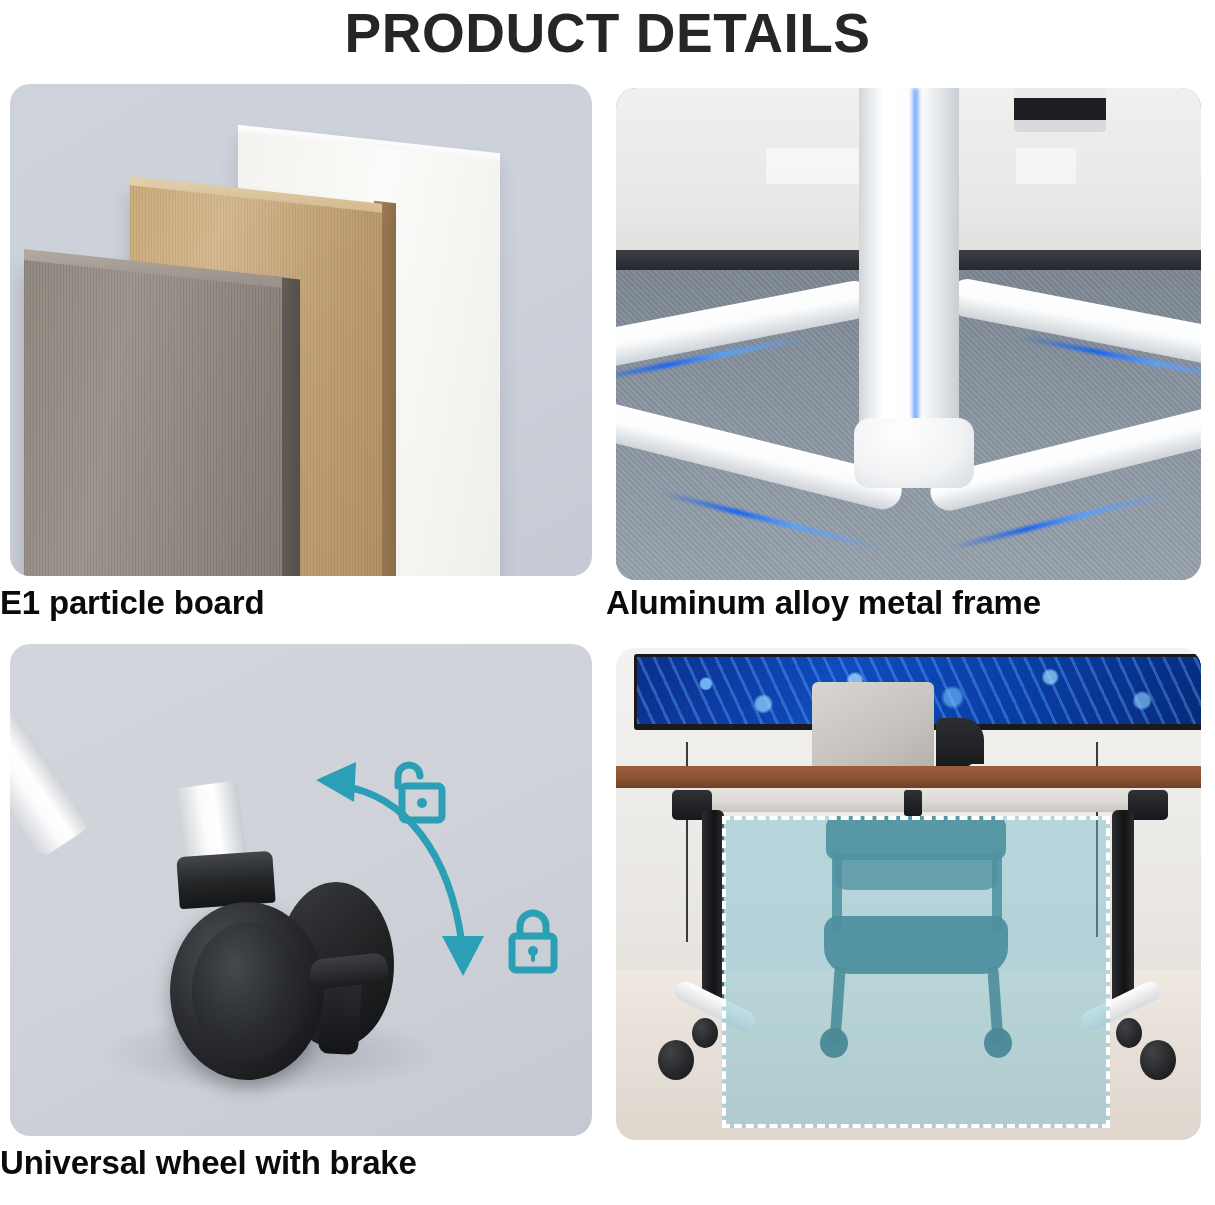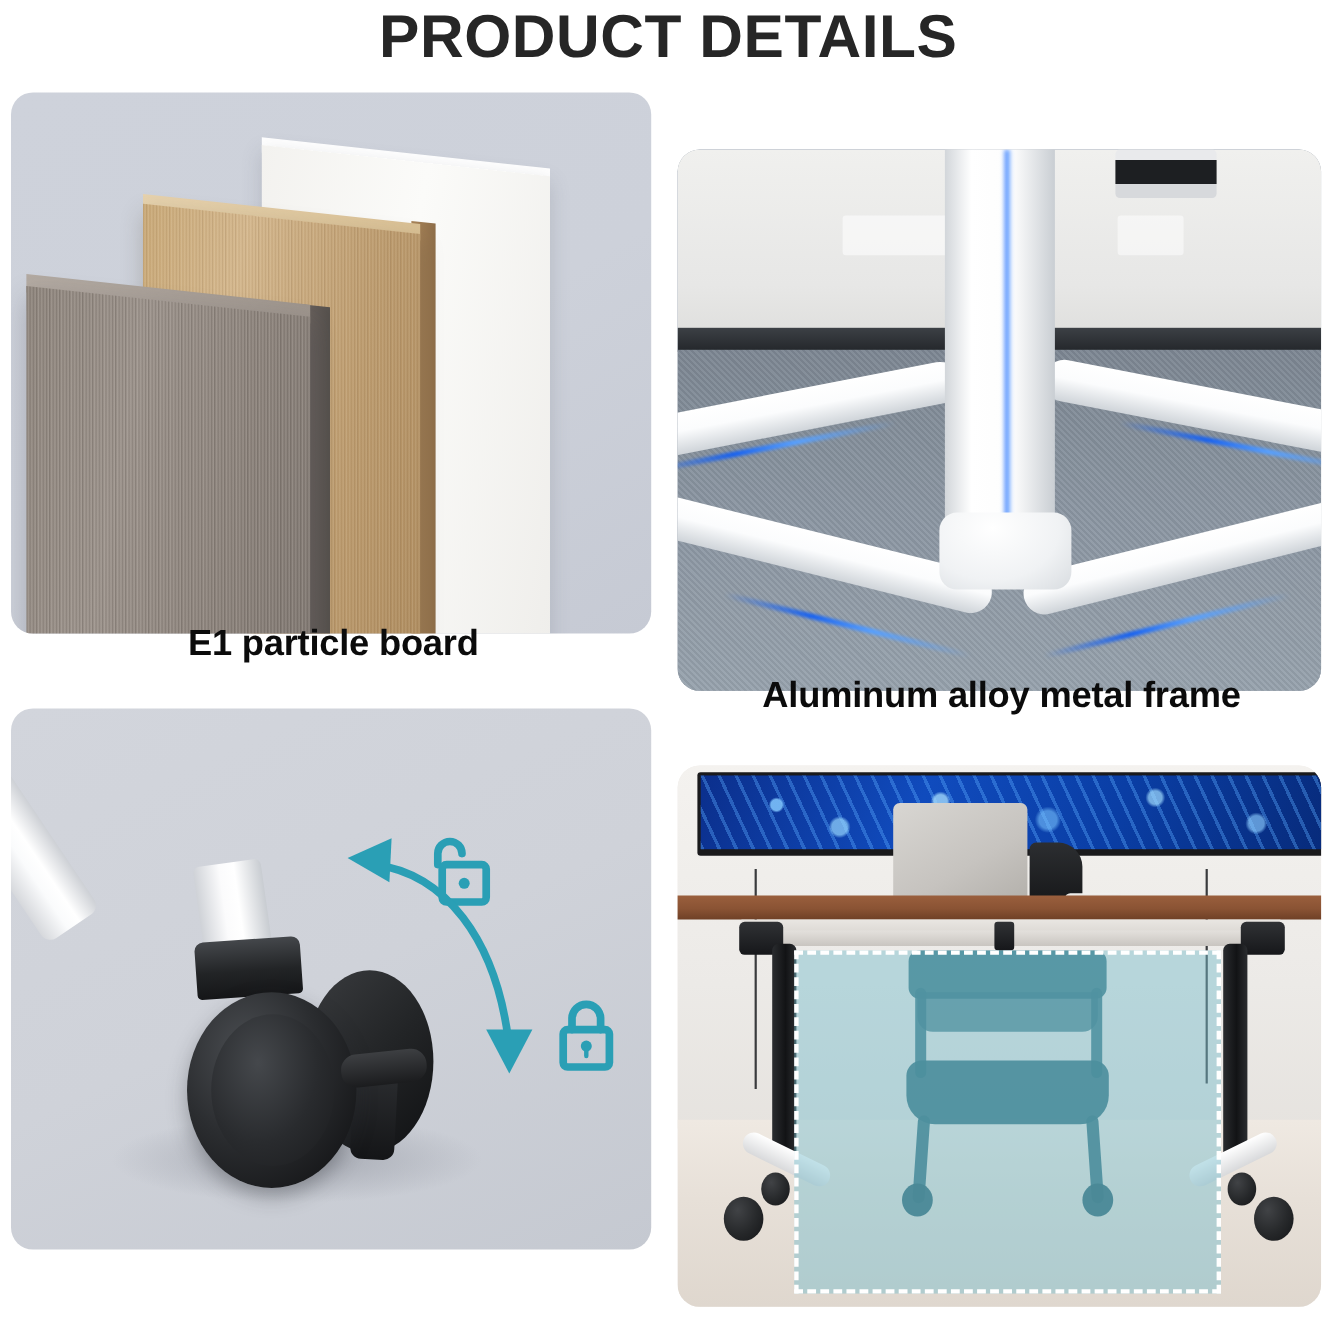--- a/index.html
+++ b/index.html
@@ -37,36 +37,36 @@
     height: 1121px;
     display: grid;
     grid-template-columns: 606px 609px;
     grid-template-rows: 560px 561px;
   }
   .cell {
     position: relative;
     box-sizing: border-box;
   }
   .cell.left  { padding: 0 14px 0 10px; }
-  .cell.right { padding: 4px 14px 0 10px; margin-top: 48px; }
+  .cell.right { padding: 4px 14px 0 10px; }
 
   .panel {
     position: relative;
     width: 100%;
     height: 492px;
     border-radius: 20px;
     overflow: hidden;
     background: #ccd0da;
   }
   .caption {
     position: absolute;
     left: 0;
     right: 0;
-    top: 481px;
-    text-align: center;
+    top: 500px;
+    text-align: left;
     font-size: 33px;
     font-weight: bold;
     color: #0b0b0b;
     letter-spacing: -0.2px;
   }
 
   
   .p1 { background: linear-gradient(150deg,#ced2db 0%, #cdd1da 55%, #c6cad4 100%); }
   
   .board-white-face {
@@ -513,20 +513,21 @@
 
       <div class="p3-lock-closed">
         <svg width="70" height="70" viewBox="0 0 70 70">
           <path d="M22 30 L22 20 A13 13 0 0 1 48 20 L48 30" fill="none" stroke="#2a9fb5" stroke-width="7" stroke-linecap="round"></path>
           <rect x="14" y="30" width="42" height="34" rx="4" fill="none" stroke="#2a9fb5" stroke-width="7"></rect>
           <circle cx="35" cy="45" r="5" fill="#2a9fb5"></circle>
           <rect x="33" y="45" width="4" height="11" rx="2" fill="#2a9fb5"></rect>
         </svg>
       </div>
     </div>
+    <div class="caption">Universal wheel with brake</div>
   </div>
 
   <div class="cell right">
     <div class="panel p4">
       <div class="p4-wall"></div>
       <div class="p4-floor"></div>
 
       <div class="p4-screen">
         <div class="p4-screen-img"></div>
       </div>

